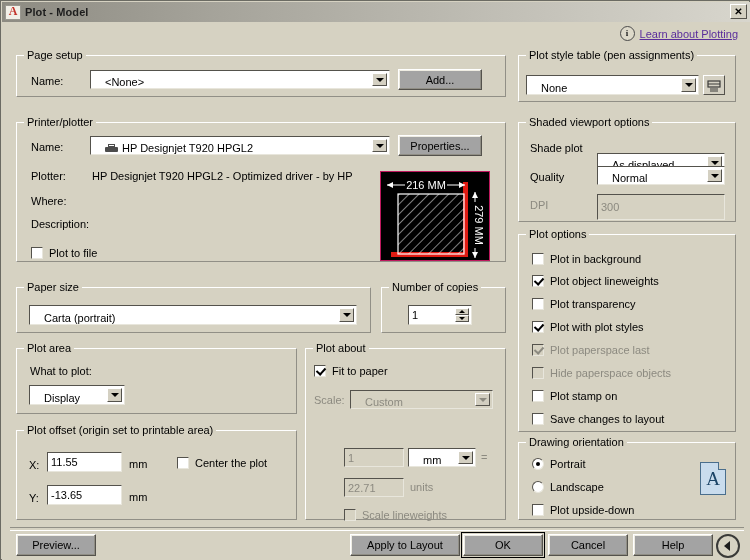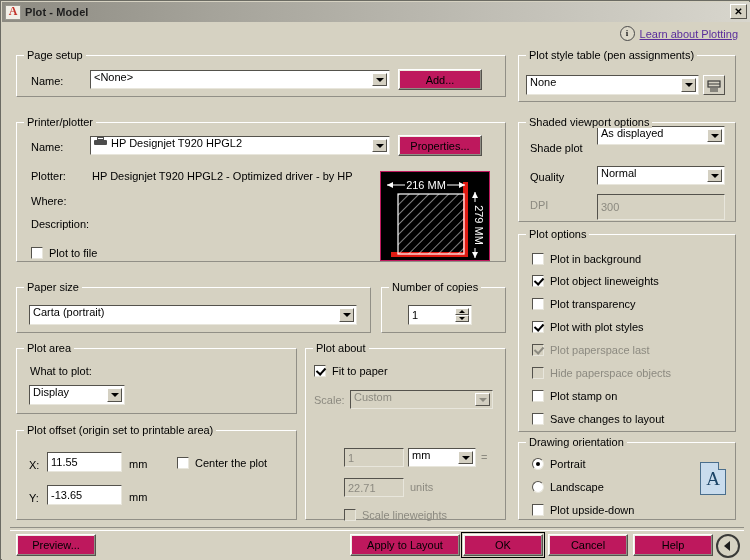--- a/index.html
+++ b/index.html
@@ -155,24 +155,24 @@
     background: #d6d2c2;
     color: #8c8a80;
   }
   .combo {
     position: absolute;
     background: #ffffff;
     border: 1px solid #54524c;
     border-right-color: #e8e6dc;
     border-bottom-color: #e8e6dc;
     box-sizing: border-box;
-    display: flex; align-items: flex-start;
+    display: flex; align-items: flex-end;
     font-size: 11px;
     color: #000;
-    padding-left: 3px;
+    padding-left: 14px;
     cursor: pointer;
     overflow: hidden;
     white-space: nowrap;
   }
   .combo.disabled { background: #d6d2c2; color: #8c8a80; }
   .combo .arrow {
     position: absolute;
     right: 2px; top: 2px; bottom: 2px;
     width: 15px;
     background: #d4d0c2;
@@ -209,21 +209,21 @@
     position: absolute; left: 3px; top: 0;
     width: 7px; height: 3px;
     background: #ffffff;
     border: 1px solid #4c4c4c;
     box-sizing: border-box;
   }
 
   
   .btn {
     position: absolute;
-    background: #be185d;
+    background: #a3a3a3;
     border: 1px solid #ffffff;
     border-right-color: #54524c;
     border-bottom-color: #54524c;
     box-sizing: border-box;
     display: flex; align-items: center; justify-content: center;
     font-size: 11px; color: #000;
     cursor: pointer;
     box-shadow: inset -1px -1px 0 #908e85, inset 1px 1px 0 #eeece2;
   }
   .btn.default {
@@ -565,21 +565,21 @@
         <line x1="3" y1="10" x2="11" y2="10" stroke="#3a3a38" stroke-width="1"></line>
         <line x1="3" y1="12" x2="11" y2="12" stroke="#3a3a38" stroke-width="1"></line>
       </svg>
     </div>
 
     <div class="group" style="left:516px; top:100px; width:218px; height:100px;">
       <div class="inner"></div>
       <div class="group-title">Shaded viewport options</div>
     </div>
     <div class="lbl" style="left:528px; top:120px;">Shade plot</div>
-    <div class="combo" style="left:595px; top:104px; width:128px; height:19px;">
+    <div class="combo" style="left:595px; top:131px; width:128px; height:19px;">
       <span>As displayed</span>
       <span class="arrow">
           <i class="caret"></i>
         </span>
     </div>
     <div class="lbl" style="left:528px; top:149px;">Quality</div>
     <div class="combo" style="left:595px; top:144px; width:128px; height:19px;">
       <span>Normal</span>
       <span class="arrow">
           <i class="caret"></i>

